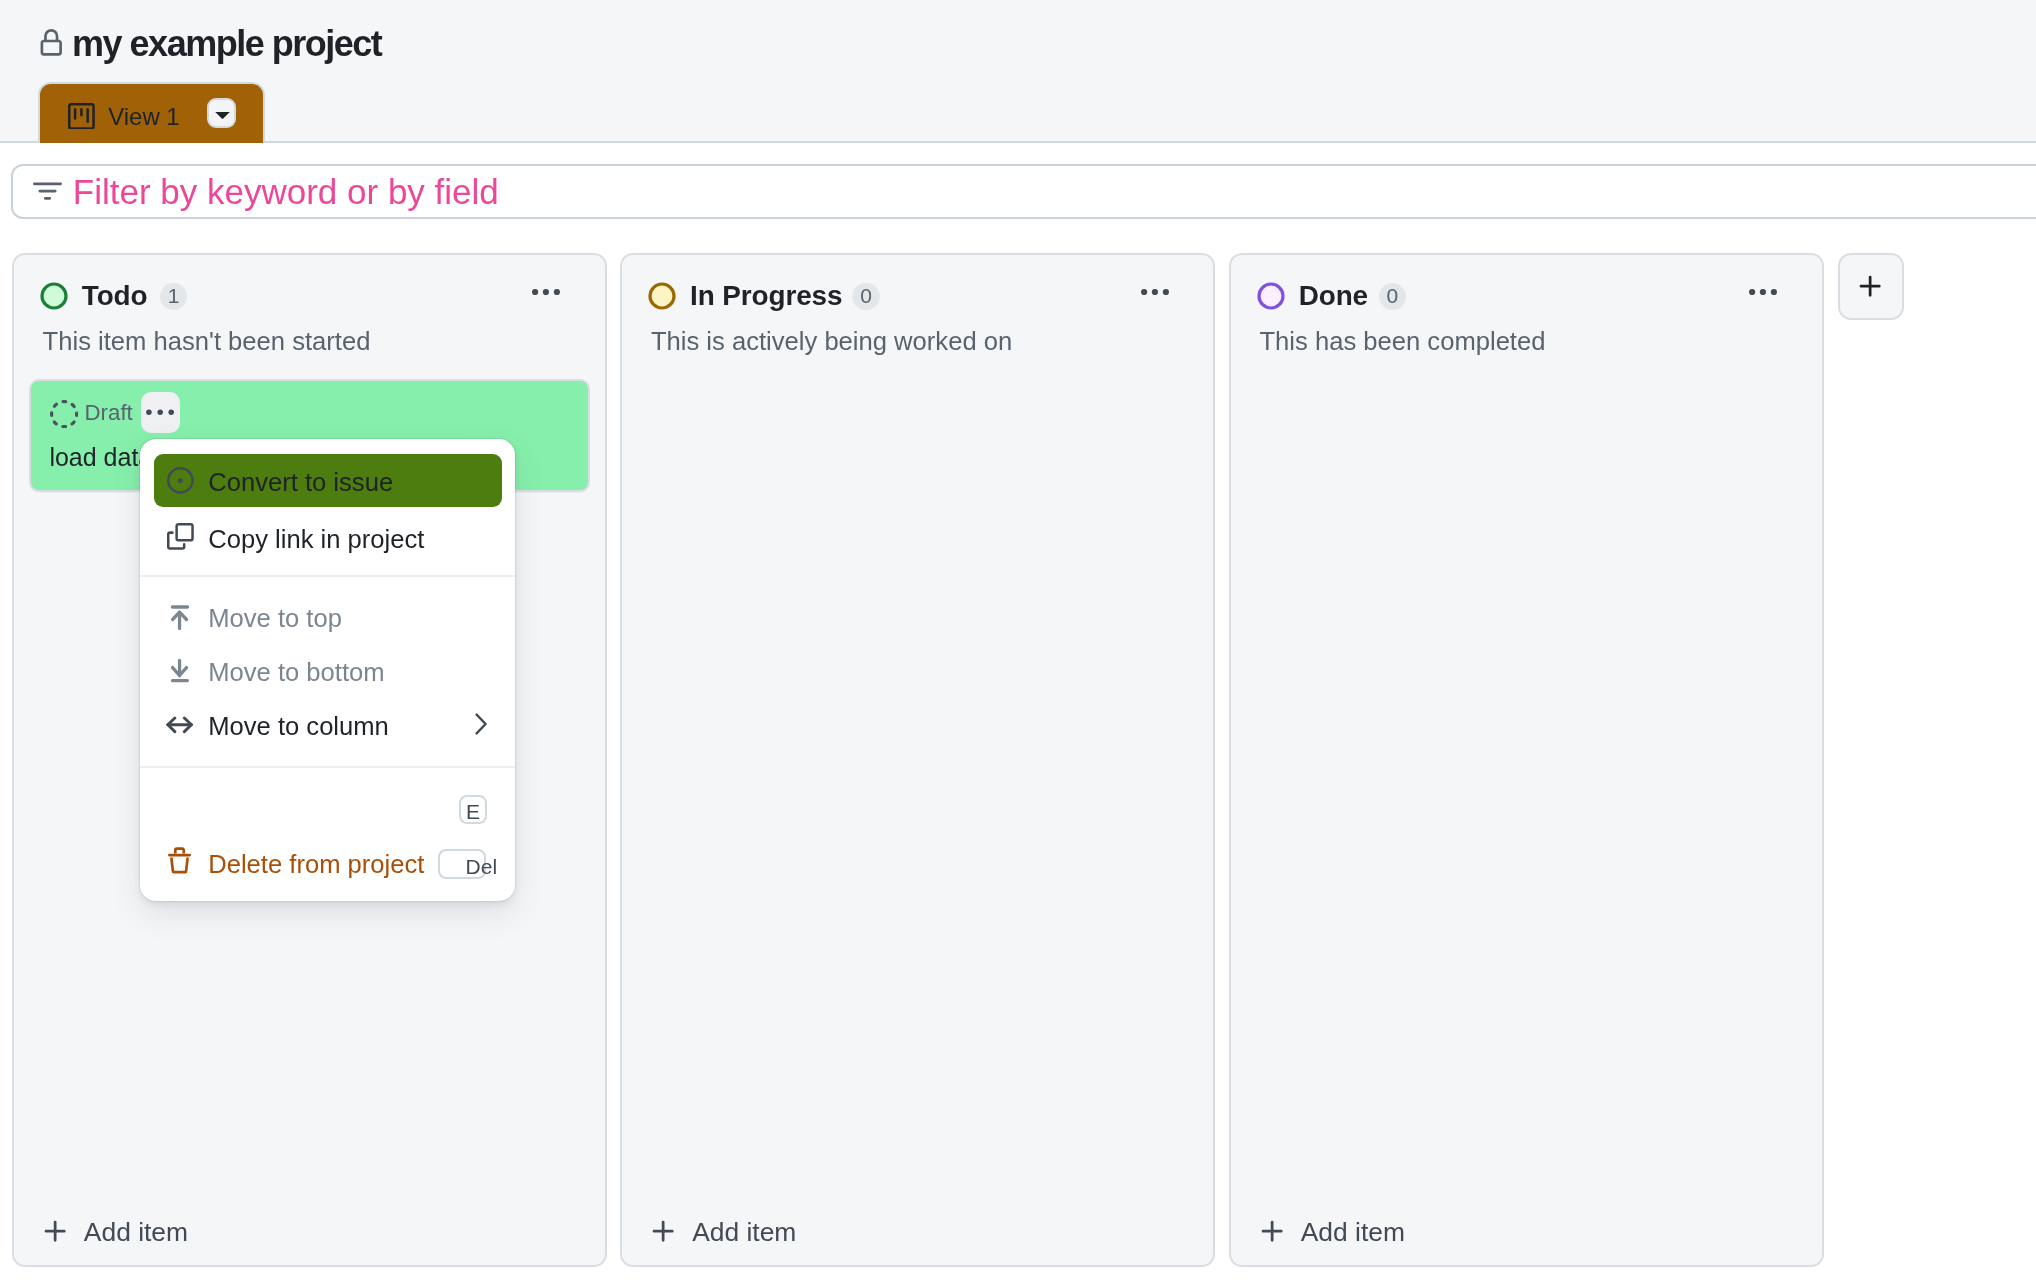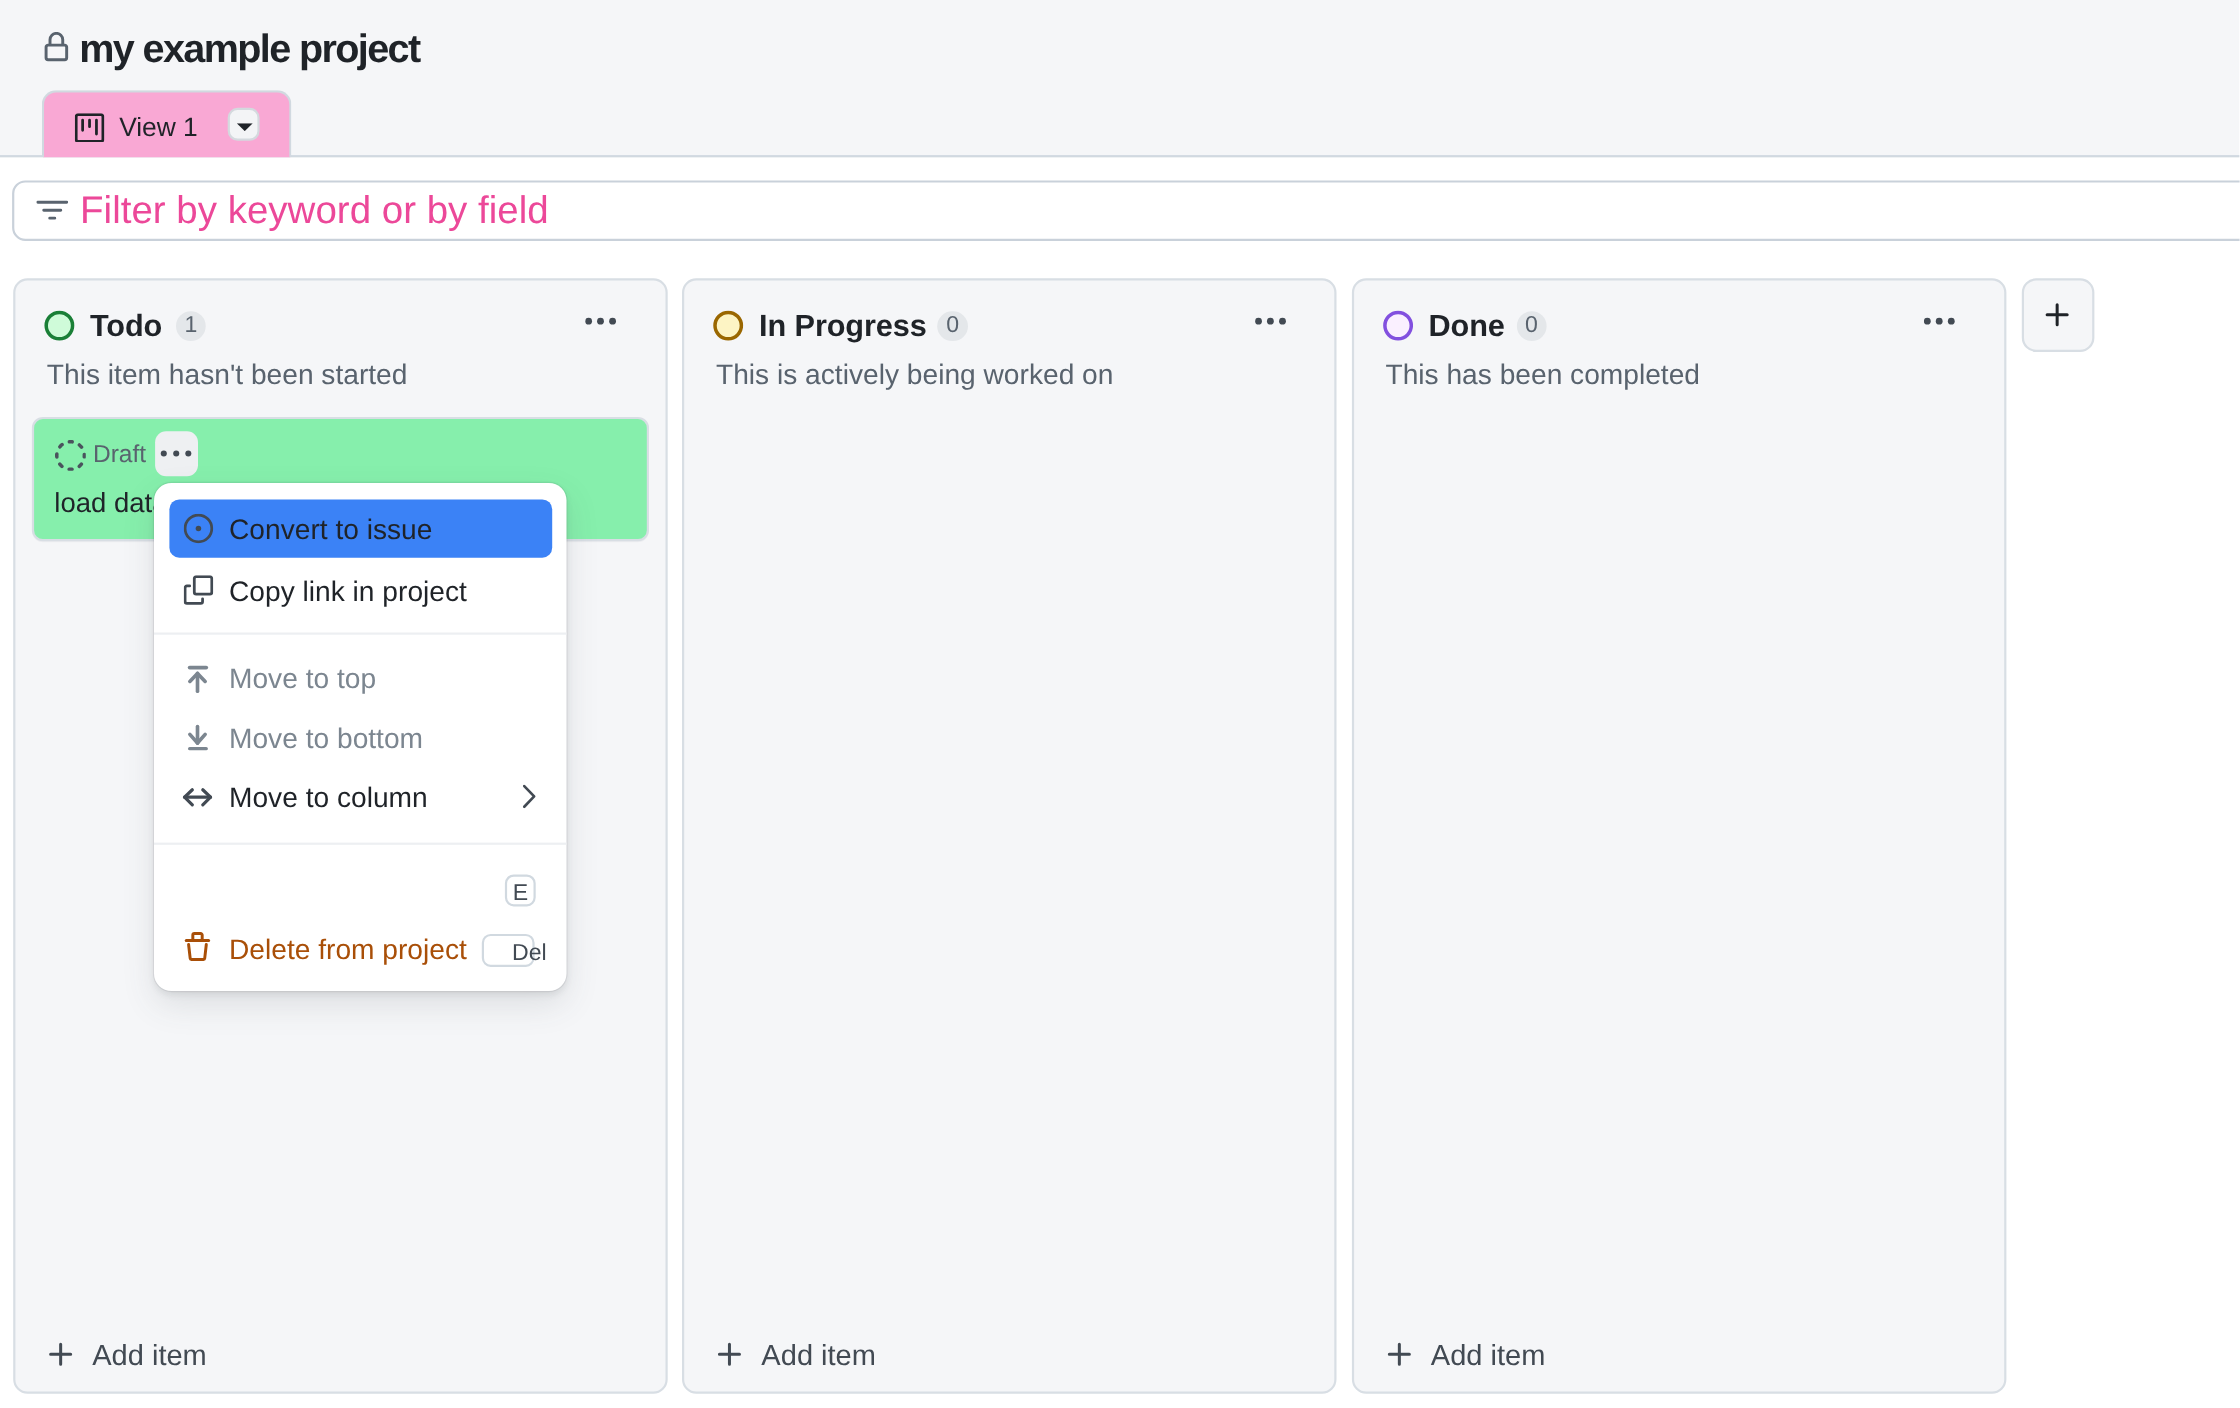--- a/index.html
+++ b/index.html
@@ -32,21 +32,21 @@
     display:block;position:relative;top:2px;}
   .lock-icon svg{display:block;}
   .proj-title{font-size:36px;line-height:1;font-weight:700;letter-spacing:-1.49px;
     color:#1f2328;position:relative;top:3px;}
 
   
   .tabbar{position:absolute;left:0;top:82px;width:2036px;height:61px;
     border-bottom:2px solid #d1d9e0;display:flex;align-items:flex-end;
     padding-left:38px;}
   .tab{position:relative;height:61px;display:flex;align-items:center;
-    padding:0 27px 0 28px;background:#f9a8d4;border:2px solid #d1d9e0;
+    padding:0 27px 0 28px;background:#a16207;border:2px solid #d1d9e0;
     border-bottom:none;border-top-left-radius:13px;border-top-right-radius:13px;
     margin-bottom:-2px;box-sizing:border-box;}
   .tab .board-icon{width:26.8px;height:26.8px;flex:none;color:#1f2328;display:block;
     position:relative;top:2.5px;}
   .tab-label{font-size:24px;line-height:1;color:#1f2328;margin-left:13.5px;
     letter-spacing:-0.05px;white-space:nowrap;position:relative;top:3px;}
   .tab-caret{width:29.2px;height:29.6px;margin-left:27px;flex:none;border:2.5px solid #d4d9de;
     border-radius:9px;background:#f3f4f6;display:flex;align-items:center;justify-content:center;
     position:relative;top:-0.5px;}
   .tab-caret svg{display:block;}
@@ -109,21 +109,21 @@
     background:#eef0f2;display:flex;align-items:center;justify-content:center;}
   .card-kebab svg{display:block;}
   .card-title{position:absolute;left:18.2px;top:64px;font-size:25px;line-height:1;color:#1f2328;}
 
   
   .ctxmenu{position:absolute;left:139.8px;top:439px;width:375.4px;height:462px;
     background:#ffffff;border-radius:16px;
     box-shadow:0 0 0 1px rgba(31,35,40,0.07), 0 3px 6px rgba(66,74,83,0.10), 0 12px 30px rgba(66,74,83,0.13);}
   .mi{position:absolute;left:14.5px;width:347.6px;height:53.4px;border-radius:9px;
     display:flex;align-items:center;}
-  .mi.hl{background:#3b82f6;}
+  .mi.hl{background:#4d7c0f;}
   .mi .mi-icon{position:absolute;left:12.7px;width:26.8px;height:26.8px;display:block;}
   .mi .mi-icon svg{display:block;}
   .mi .mi-label{position:absolute;left:53.9px;font-size:25.6px;line-height:1;color:#1f2328;
     white-space:nowrap;top:50%;transform:translateY(-40%);}
   .mi.disabled .mi-label{color:#7c8690;}
   .mi.danger .mi-label{color:#a94f08;}
   .mi .mi-sub{position:absolute;right:14.4px;width:13px;height:22px;display:block;}
   .mi .mi-sub svg{display:block;}
   .kbd{position:absolute;border:2px solid #d1d9e0;border-radius:8px;background:#ffffff;
     display:flex;align-items:center;justify-content:center;height:29.4px;}

